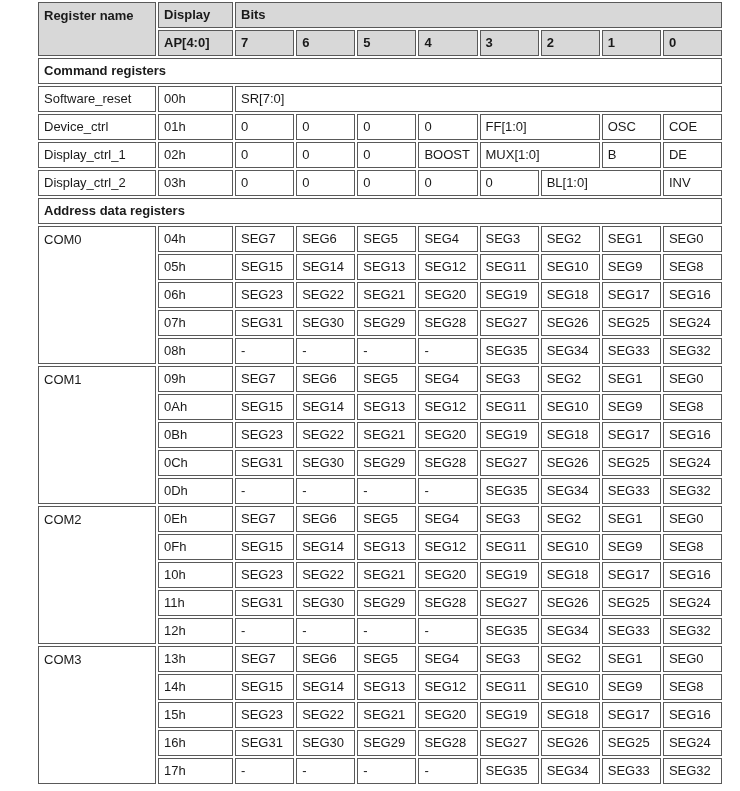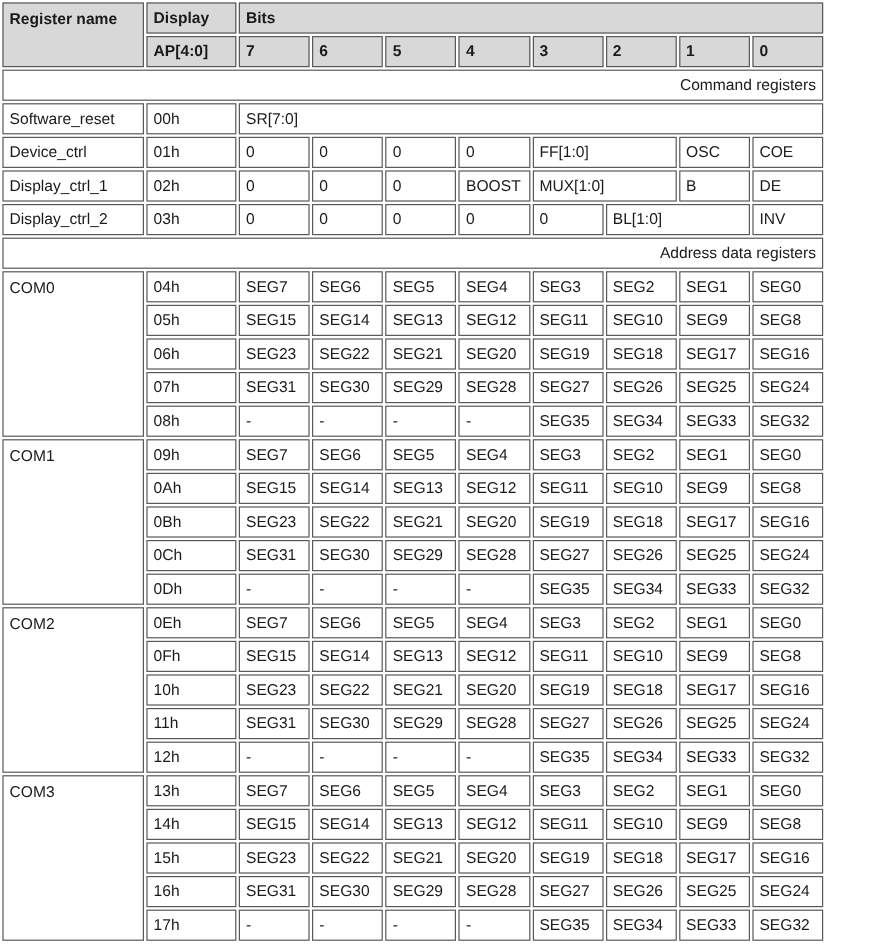--- a/index.html
+++ b/index.html
@@ -13,20 +13,21 @@
     width: 740px;
   }
   .register-map-wrap {
     width: 740px;
   }
   table.regmap {
     width: 688px;
     table-layout: fixed;
     border-collapse: separate;
     border-spacing: 2px;
+    margin-left: 36px;
   }
   col.c-name { width: 118px; }
   col.c-addr { width: 75px; }
   th, td {
     box-sizing: border-box;
     height: 26px;
     border: 1px solid #595959;
     padding: 2px 5px;
     font-size: 13px;
     line-height: 16px;
@@ -35,22 +36,21 @@
     white-space: nowrap;
     overflow: hidden;
     background: #ffffff;
     font-weight: normal;
   }
   th.hdr {
     background: #d8d8d8;
     font-weight: bold;
   }
   td.section {
-    font-weight: normal;
-    text-align: right;
+    font-weight: bold;
   }
   .vtop {
     vertical-align: top;
     padding-top: 5px;
   }
 </style>
 </head>
 <body>
 
 <div class="register-map-wrap">

